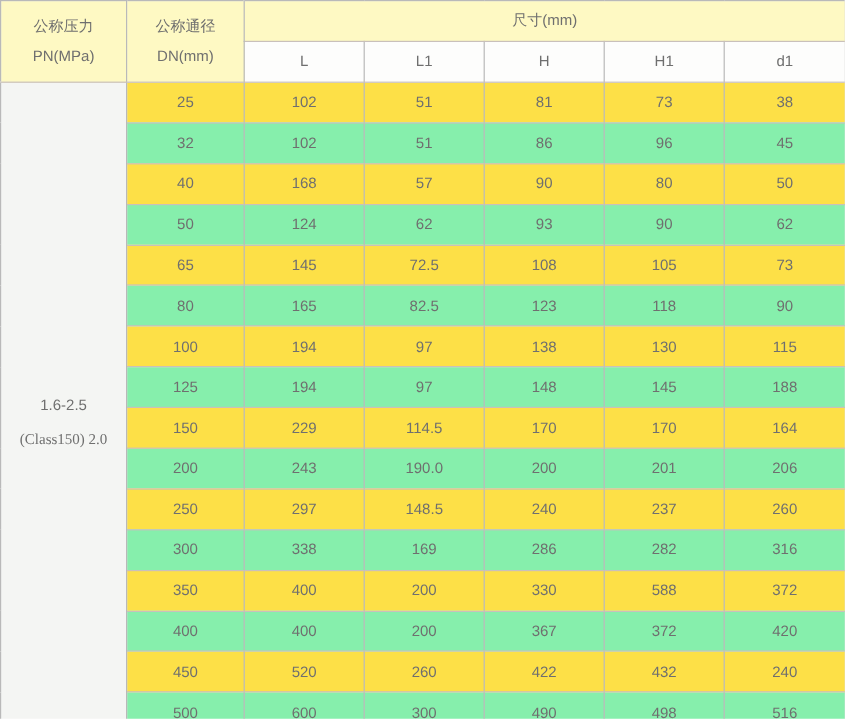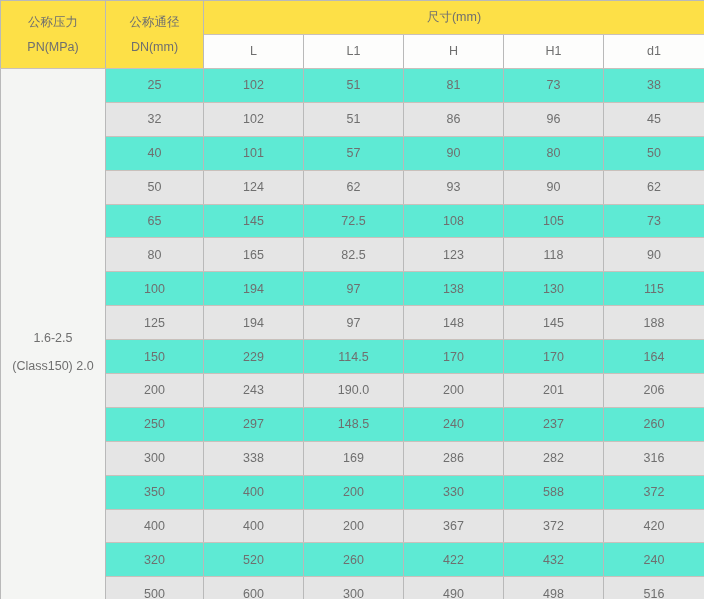--- a/index.html
+++ b/index.html
@@ -28,21 +28,21 @@
     text-align: center;
     vertical-align: middle;
     font-weight: normal;
     font-size: 12.5px;
     color: #6f6f6f;
     padding: 0;
     line-height: 1.45;
   }
   
   thead td, thead th {
-    background: #fde047;
+    background: #fef9c3;
     border-bottom: 1px solid #c9c0bb;
   }
   .hdr-stacked {
     font-size: 12.5px;
     height: 66px;
   }
   .hdr-stacked .l1 { display: block; margin-bottom: 7px; }
   .hdr-stacked .l2 { display: block; }
   .hdr-group {
     height: 33px;
@@ -55,23 +55,23 @@
   
   tbody td {
     height: 32.9px;
   }
   .pn-cell {
     background: #f4f5f3;
     font-size: 12.5px;
     line-height: 1.45;
   }
   .pn-cell .l1 { display: block; margin-bottom: 10px; margin-top: 24px; }
-  .pn-cell .l2 { display: block; }
-  tbody tr.odd td.data { background: #5eead4; }
-  tbody tr.even td.data { background: #e5e5e5; }
+  .pn-cell .l2 { display: block; font-family: Liberation Serif, serif; }
+  tbody tr.odd td.data { background: #fde047; }
+  tbody tr.even td.data { background: #86efac; }
   col.c-pn   { width: 105px; }
   col.c-dn   { width: 98px; }
   col.c-dim  { width: 100px; }
   col.c-dim-last { width: 101px; }
 </style>
 </head>
 <body>
 
 <table class="spec-table">
   <colgroup>
@@ -119,21 +119,21 @@
       <tr class="even">
         <td class="data">32</td>
         <td class="data">102</td>
         <td class="data">51</td>
         <td class="data">86</td>
         <td class="data">96</td>
         <td class="data">45</td>
       </tr>
       <tr class="odd">
         <td class="data">40</td>
-        <td class="data">101</td>
+        <td class="data">168</td>
         <td class="data">57</td>
         <td class="data">90</td>
         <td class="data">80</td>
         <td class="data">50</td>
       </tr>
       <tr class="even">
         <td class="data">50</td>
         <td class="data">124</td>
         <td class="data">62</td>
         <td class="data">93</td>
@@ -214,21 +214,21 @@
       </tr>
       <tr class="even">
         <td class="data">400</td>
         <td class="data">400</td>
         <td class="data">200</td>
         <td class="data">367</td>
         <td class="data">372</td>
         <td class="data">420</td>
       </tr>
       <tr class="odd">
-        <td class="data">320</td>
+        <td class="data">450</td>
         <td class="data">520</td>
         <td class="data">260</td>
         <td class="data">422</td>
         <td class="data">432</td>
         <td class="data">240</td>
       </tr>
       <tr class="even">
         <td class="data">500</td>
         <td class="data">600</td>
         <td class="data">300</td>

